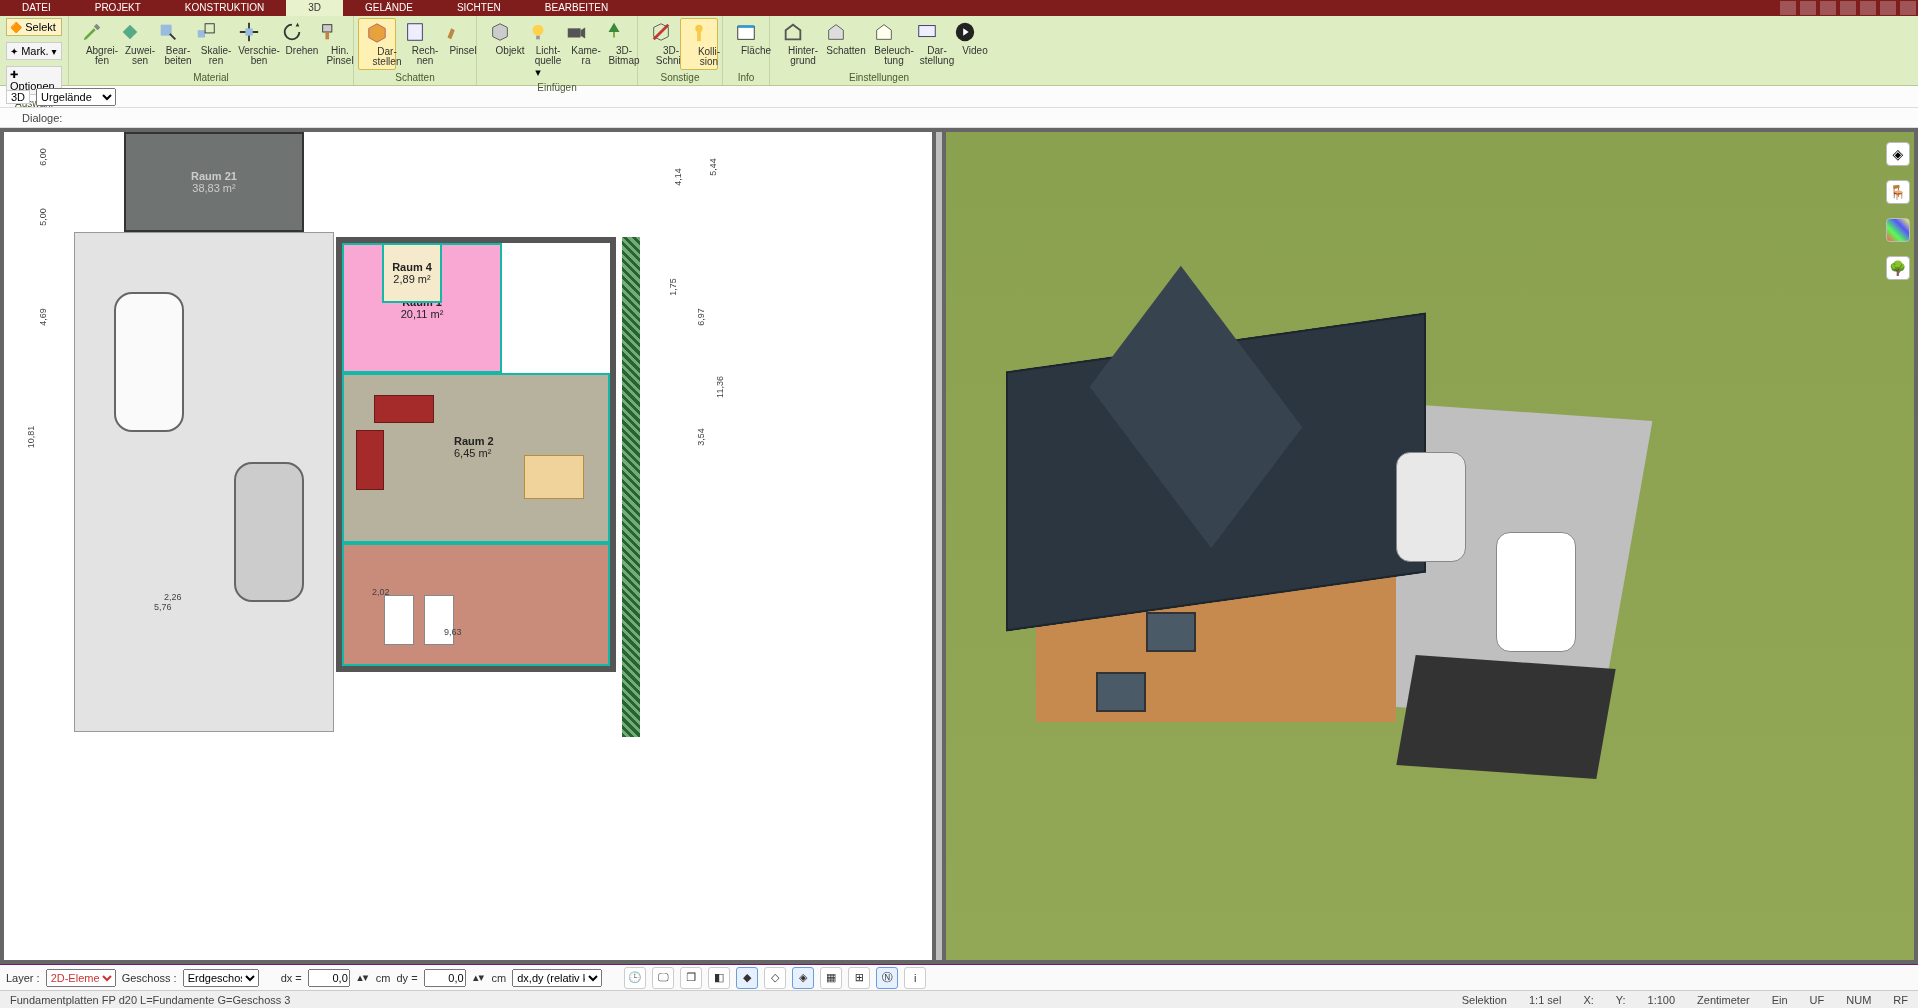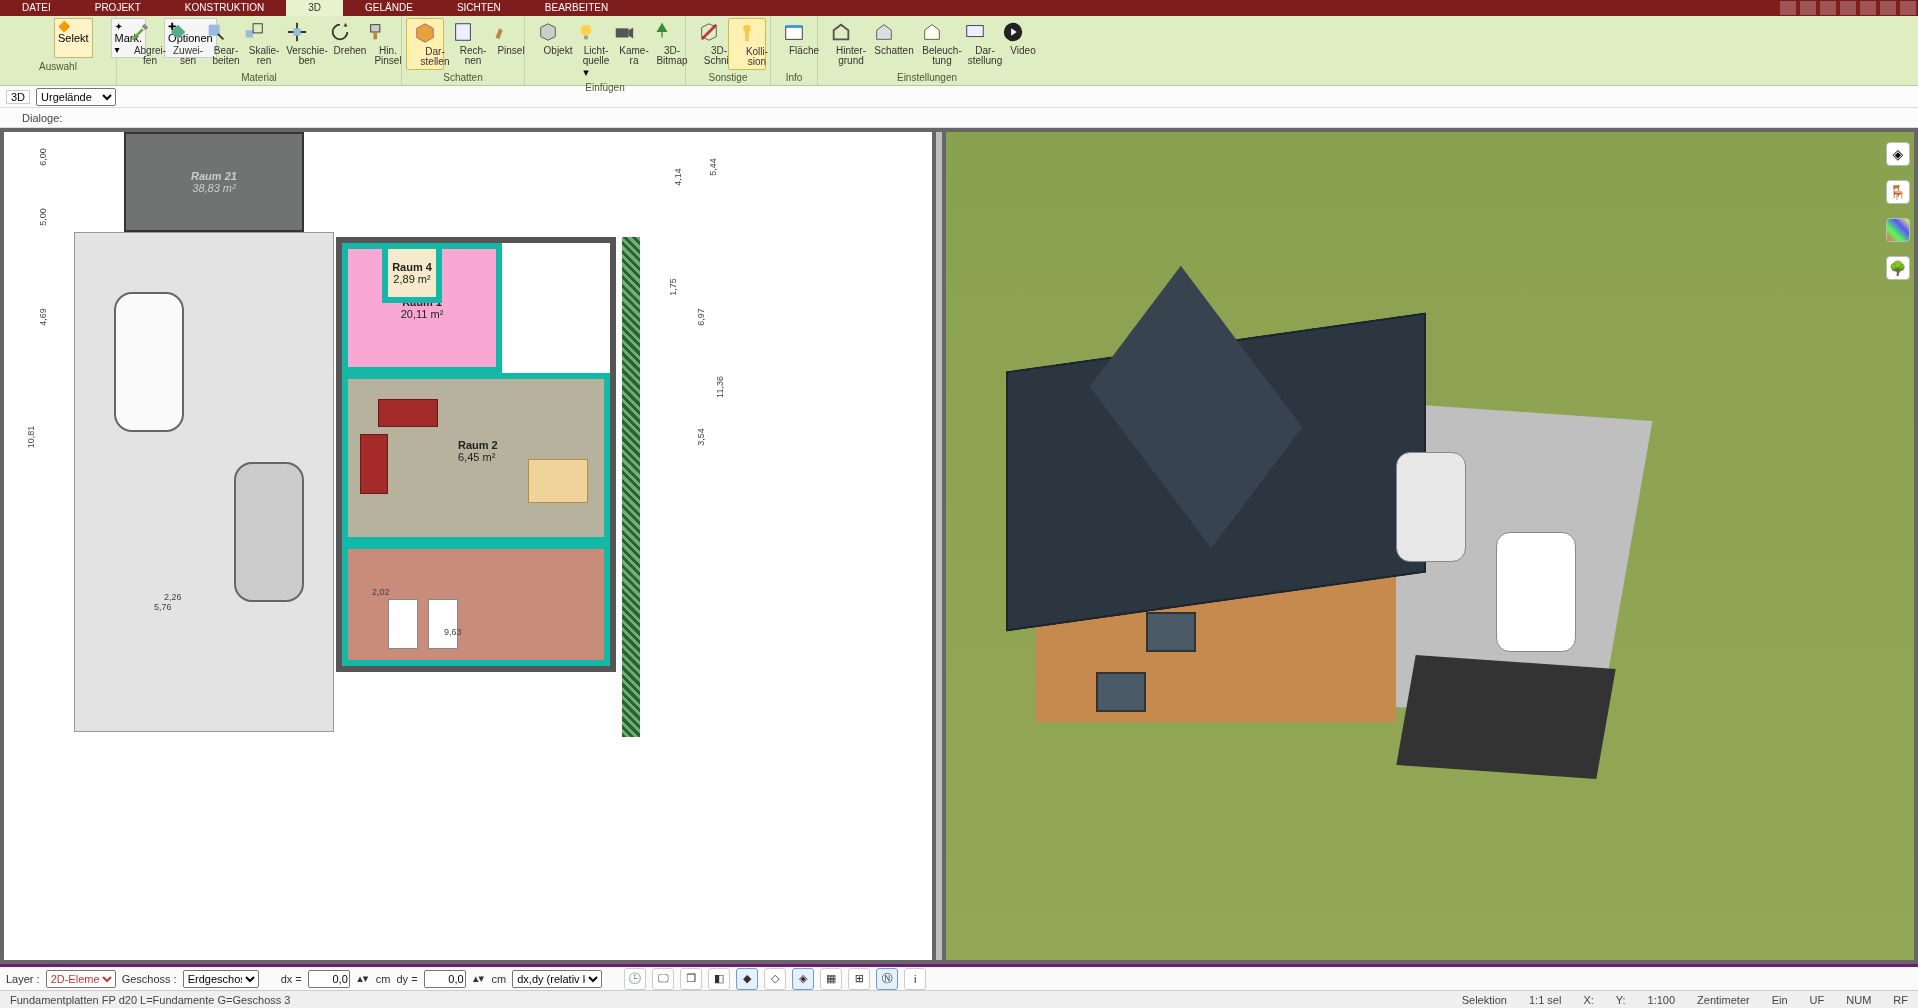--- a/index.html
+++ b/index.html
@@ -7,21 +7,21 @@
 
 
 .tabbar { display:flex; height:16px; background:#7f1d1d; color:#fff; align-items:center; }
 .tabbar .tab { padding:0 22px; height:16px; line-height:16px; cursor:pointer; font-size:10px; }
 .tabbar .tab.active { background:#e8f3cd; color:#333; }
 .tabbar .spacer { flex:1; }
 .tabbar .winbtn { width:16px; height:14px; margin:0 2px; background:rgba(255,255,255,.25); cursor:pointer; }
 
 
 .ribbon { display:flex; height:70px; background:#dfeec2; border-bottom:1px solid #b7c89a; }
-.sidebtns { width:60px; display:flex; padding:2px; gap:18px;margin-left:48px; }
+.sidebtns { width:60px; display:flex; flex-direction:column; padding:2px; gap:6px; }
 .sidebtns .sb { font-size:10px; padding:2px 3px; border:1px solid #cbb66a; background:#fdf3c8; cursor:pointer; }
 .sidebtns .sb.alt { background:#f5f5f5; border-color:#ccc; }
 .ribbon .grp { display:flex; flex-direction:column; align-items:center; padding:0 4px; border-right:1px solid #c6d4ab; }
 .ribbon .grp-items { display:flex; flex:1; align-items:flex-start; padding-top:2px; }
 .ribbon .grp-label { font-size:10px; color:#4a5a2f; padding:1px 0 2px; }
 .ritem { display:flex; flex-direction:column; align-items:center; width:38px; padding:2px 1px; cursor:pointer; text-align:center; }
 .ritem.wide { width:48px; }
 .ritem.active { background:#fff0b3; border:1px solid #d6b84a; border-radius:2px; }
 .ritem .ico { width:24px; height:24px; display:flex; align-items:center; justify-content:center; margin-bottom:2px; }
 .ritem .lbl { font-size:10px; color:#333; line-height:10px; white-space:pre-line;margin-left:20px; }
@@ -33,25 +33,25 @@
 
 
 .work { display:flex; height:calc(1008px - 16px - 70px - 22px - 20px - 26px - 18px); background:#666; position:relative; }
 .pane { background:#fff; margin:4px; position:relative; overflow:hidden; }
 .pane.left { flex:0 0 928px; }
 .pane.right { flex:1; background:#8ba04a; }
 .splitter { width:6px; background:#bfbfbf; cursor:col-resize; margin:4px 0; }
 
 
 .fp { position:absolute; inset:0; background:#fff; }
-.fp .garage { position:absolute; left:120px; top:0; width:180px; height:100px; background:#6f7372; border:2px solid #333; color:#ccc; display:flex; flex-direction:column; align-items:center; justify-content:center; font-size:10px;font-style:italic; }
+.fp .garage { position:absolute; left:120px; top:0; width:180px; height:100px; background:#6f7372; border:2px solid #333; color:#ccc; display:flex; flex-direction:column; align-items:center; justify-content:center; font-size:10px; }
 .fp .drive { position:absolute; left:70px; top:100px; width:260px; height:500px; background:#e3e3e3; border:1px solid #999; }
 .fp .car { position:absolute; width:70px; height:140px; background:#fafafa; border:2px solid #666; border-radius:18px; }
 .fp .house { position:absolute; left:332px; top:105px; width:280px; height:435px; border:6px solid #555; }
-.fp .room { position:absolute; border:6px solid #14b8a6; display:flex; flex-direction:column; align-items:center; justify-content:center; font-size:10px; color:#222; }
+.fp .room { position:absolute; border:2px solid #14b8a6; display:flex; flex-direction:column; align-items:center; justify-content:center; font-size:10px; color:#222; }
 .fp .r1 { left:0; top:0; width:160px; height:130px; background:#f9a8d4; }
 .fp .r4 { left:40px; top:0; width:60px; height:60px; background:#f5eacb; font-size:9px; }
 .fp .r3 { left:160px; top:0; width:108px; height:200px; background:repeating-conic-gradient(#bfbfbf 0 25%,#f5f5f5 0 50%) 0/18px 18px; }
 .fp .r2 { left:0; top:130px; width:268px; height:170px; background:#b6b29d; }
 .fp .terr { left:0; top:300px; width:268px; height:123px; background:#c98b7a; }
 .fp .sofa { position:absolute; background:#a52a2a; border:1px solid #6b1a1a; }
 .fp .tbl { position:absolute; background:#f0d39a; border:1px solid #b58e3f; }
 .fp .hedge { position:absolute; width:18px; background:repeating-linear-gradient(45deg,#263,#263 3px,#7a7 3px,#7a7 6px); }
 .fp .dim { position:absolute; font-size:9px; color:#444; }
 
@@ -61,21 +61,21 @@
 .roof { position:absolute; background:#2b3640; transform:skewY(-8deg); box-shadow:inset 0 0 0 2px #1d252d; }
 .wall { position:absolute; background:#c78a4e; }
 .win3 { position:absolute; background:#4a5a66; border:2px solid #333; }
 .car3 { position:absolute; background:#e8e8e8; border-radius:14px; border:1px solid #888; }
 
 
 .dock { position:absolute; right:4px; top:10px; display:flex; flex-direction:column; gap:14px; }
 .dock .di { width:24px; height:24px; background:#fff; border:1px solid #bbb; border-radius:4px; display:flex; align-items:center; justify-content:center; font-size:14px; cursor:pointer; }
 
 
-.bot { height:26px; background:#fafafa; border-top:3px solid #701a75; display:flex; align-items:center; padding:0 6px; gap:6px; font-size:11px; color:#333; }
+.bot { height:26px; background:#fafafa; border-top:1px solid #701a75; display:flex; align-items:center; padding:0 6px; gap:6px; font-size:11px; color:#333; }
 .bot input { width:42px; height:18px; font-size:11px; text-align:right; }
 .bot select { height:18px; font-size:11px; }
 .bot .ticon { width:22px; height:22px; border:1px solid #ccc; border-radius:3px; display:flex; align-items:center; justify-content:center; cursor:pointer; background:#fff; }
 .bot .ticon.on { background:#e6f0ff; border-color:#6a9edb; }
 
 
 .status { height:18px; background:#efefef; border-top:1px solid #ccc; display:flex; align-items:center; font-size:10px; color:#444; padding:0 6px; gap:14px; }
 .status .seg { padding:0 4px; }
 .status .flex { flex:1; }
 

